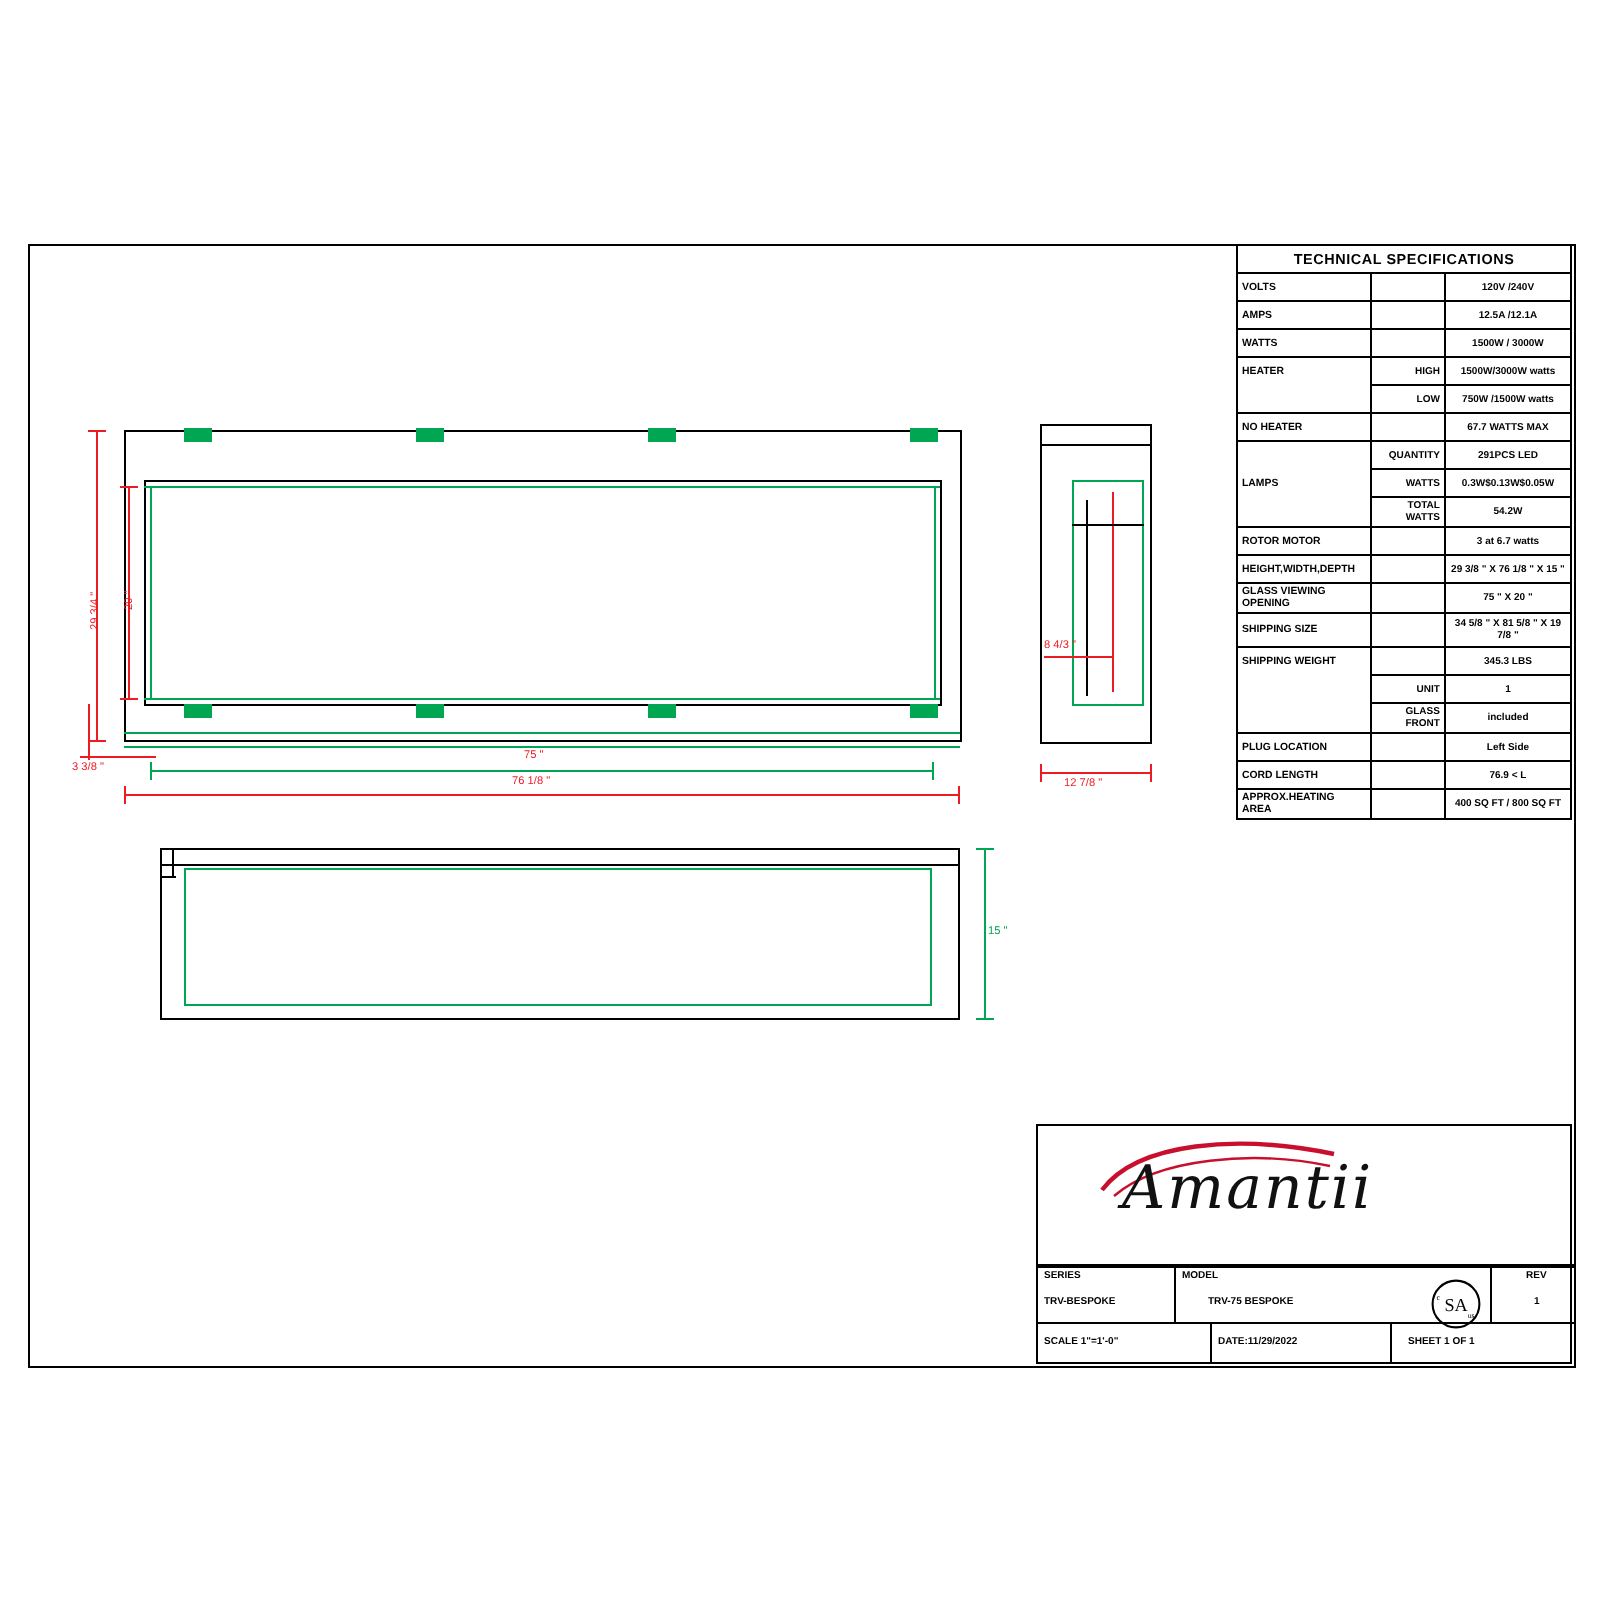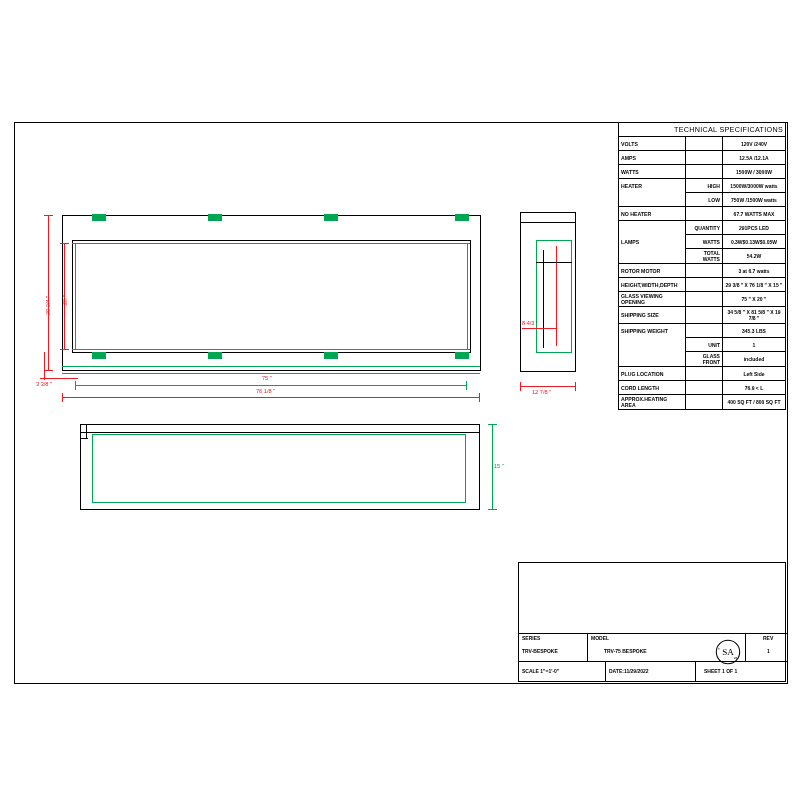--- a/index.html
+++ b/index.html
@@ -13,21 +13,21 @@
   .ln{position:absolute;background:#000;}
   .gln{position:absolute;background:#00a651;}
   .rln{position:absolute;background:#ed1c24;}
   .rtxt{position:absolute;font-size:5.6px;color:#ed1c24;white-space:nowrap;}
   .vtxt{position:absolute;font-size:5.6px;color:#ed1c24;white-space:nowrap;transform-origin:0 0;transform:rotate(-90deg);}
   .gtxt{position:absolute;font-size:5.6px;color:#00a651;white-space:nowrap;}
 
   
   .spec{position:absolute;left:618px;top:122px;width:168px;border-collapse:collapse;}
   .spec td{border:1px solid #000;font-size:5.2px;padding:1px 2px;height:11px;color:#000;}
-  .spec .hdr{font-size:7.2px;font-weight:normal;text-align:right;letter-spacing:.3px;}
+  .spec .hdr{font-size:7.2px;font-weight:bold;text-align:center;letter-spacing:.3px;}
   .spec .lbl{width:62px;font-weight:bold;font-size:5.2px;}
   .spec .sub{text-align:right;font-weight:bold;font-size:5px;}
   .spec .val{text-align:center;font-weight:bold;font-size:5px;}
   .noborder-top{border-top:none !important;}
   .noborder-bot{border-bottom:none !important;}
 
   
   .titleblock{position:absolute;left:518px;top:562px;width:268px;height:120px;border:1px solid #000;box-sizing:border-box;}
   .tb-logo{position:absolute;left:0;top:0;width:268px;height:70px;border-bottom:1px solid #000;box-sizing:border-box;}
   .logoword{position:absolute;left:42px;top:14px;font-family:"DejaVu Serif",serif;font-style:italic;font-size:30px;letter-spacing:1px;color:#111;}
@@ -230,20 +230,27 @@
     </tr>
     <tr>
       <td class="lbl">APPROX.HEATING AREA</td>
       <td class="sub"></td>
       <td class="val">400 SQ FT / 800 SQ FT</td>
     </tr>
   </tbody>
     </table>
 
   <div class="titleblock">
+    <div class="tb-logo">
+      <svg class="logoswoosh" viewBox="0 0 120 30">
+        <path d="M2 26 C20 2 70 -2 118 8" stroke="#c8102e" stroke-width="2.2" fill="none"></path>
+        <path d="M8 29 C30 10 78 6 116 14" stroke="#c8102e" stroke-width="1.2" fill="none"></path>
+      </svg>
+      <div class="logoword">Amantii</div>
+    </div>
 
     <svg class="csa" viewBox="0 0 40 40">
       <circle cx="20" cy="20" r="18" fill="none" stroke="#000" stroke-width="1.6"></circle>
       <text x="20" y="25" font-size="14" font-family="Liberation Serif, serif" text-anchor="middle" fill="#000">SA</text>
       <text x="5" y="17" font-size="6" font-family="Liberation Serif, serif" fill="#000">c</text>
       <text x="29" y="31" font-size="6" font-family="Liberation Serif, serif" fill="#000">us</text>
     </svg>
 
     <div class="tb-div" style="left:0;top:70px;width:268px;height:1px;"></div>
     <div class="tb-div" style="left:0;top:98px;width:268px;height:1px;"></div>

